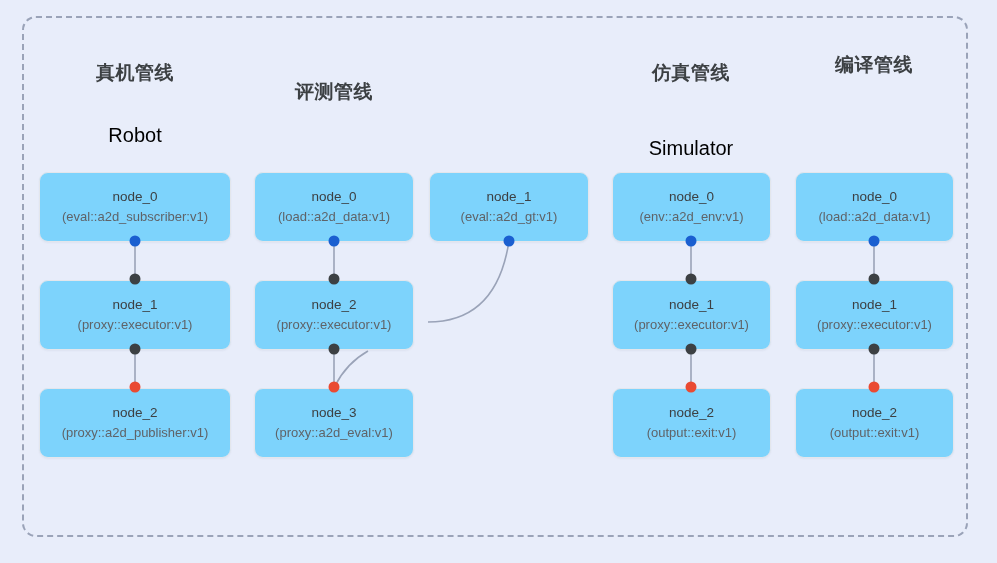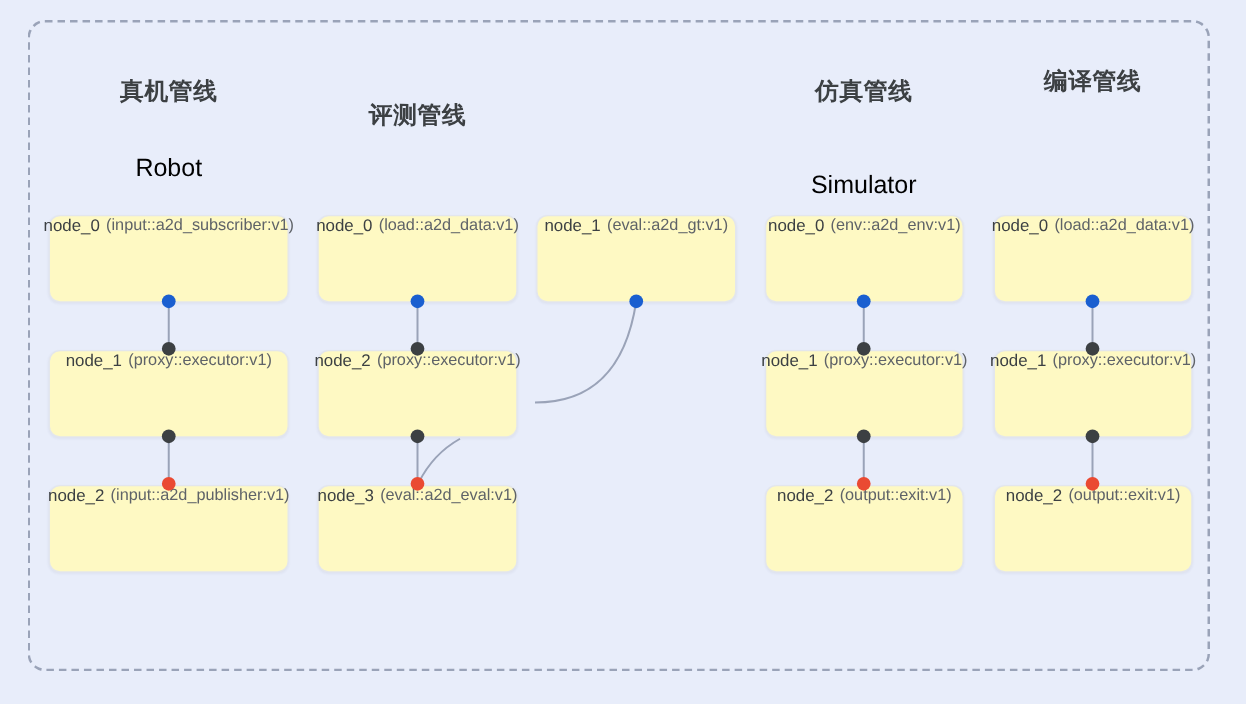--- a/index.html
+++ b/index.html
@@ -39,26 +39,27 @@
     position: absolute;
     text-align: center;
     font-size: 20px;
     font-weight: normal;
     color: #000000;
     white-space: nowrap;
   }
   .node {
     position: absolute;
     box-sizing: border-box;
-    background: #fef9c3;
+    background: #7dd3fc;
     border: 1px solid #e3e6ec;
     border-radius: 9px;
     box-shadow: 0 1px 2px rgba(30, 40, 70, 0.05);
     display: flex;
-    flex-direction: row;
+    flex-direction: column;
+    align-items: center;
     justify-content: center;
     gap: 5px;
   }
   .node-title {
     font-size: 13.5px;
     color: #3c4043;
     line-height: 1.15;
   }
   .node-sub {
     font-size: 13px;
@@ -116,34 +117,34 @@
   <div class="col-title" style="left:55px;  top:60px; width:160px;">真机管线</div>
   <div class="col-title" style="left:254px; top:48px; width:160px;margin-top:31px;">评测管线</div>
   <div class="col-title" style="left:611px; top:60px; width:160px;">仿真管线</div>
   <div class="col-title" style="left:794px; top:52px; width:160px;">编译管线</div>
 
   <div class="col-subtitle" style="left:55px;  top:124px; width:160px;">Robot</div>
   <div class="col-subtitle" style="left:611px; top:124px; width:160px;margin-top:13px;">Simulator</div>
 
   <div class="node" style="left:39px; top:172px; width:192px; height:70px;">
     <div class="node-title">node_0</div>
-    <div class="node-sub">(input::a2d_subscriber:v1)</div>
+    <div class="node-sub">(eval::a2d_subscriber:v1)</div>
   </div>
   <div class="port port-blue" style="left:135px; top:241px;"></div>
 
   <div class="node" style="left:39px; top:280px; width:192px; height:70px;">
     <div class="node-title">node_1</div>
     <div class="node-sub">(proxy::executor:v1)</div>
   </div>
   <div class="port port-black" style="left:135px; top:279px;"></div>
   <div class="port port-black" style="left:135px; top:349px;"></div>
 
   <div class="node" style="left:39px; top:388px; width:192px; height:70px;">
     <div class="node-title">node_2</div>
-    <div class="node-sub">(input::a2d_publisher:v1)</div>
+    <div class="node-sub">(proxy::a2d_publisher:v1)</div>
   </div>
   <div class="port port-red" style="left:135px; top:387px;"></div>
 
   <div class="node" style="left:254px; top:172px; width:160px; height:70px;">
     <div class="node-title">node_0</div>
     <div class="node-sub">(load::a2d_data:v1)</div>
   </div>
   <div class="port port-blue" style="left:334px; top:241px;"></div>
 
   <div class="node" style="left:429px; top:172px; width:160px; height:70px;">
@@ -154,21 +155,21 @@
 
   <div class="node" style="left:254px; top:280px; width:160px; height:70px;">
     <div class="node-title">node_2</div>
     <div class="node-sub">(proxy::executor:v1)</div>
   </div>
   <div class="port port-black" style="left:334px; top:279px;"></div>
   <div class="port port-black" style="left:334px; top:349px;"></div>
 
   <div class="node" style="left:254px; top:388px; width:160px; height:70px;">
     <div class="node-title">node_3</div>
-    <div class="node-sub">(eval::a2d_eval:v1)</div>
+    <div class="node-sub">(proxy::a2d_eval:v1)</div>
   </div>
   <div class="port port-red" style="left:334px; top:387px;"></div>
 
   <div class="node" style="left:612px; top:172px; width:159px; height:70px;">
     <div class="node-title">node_0</div>
     <div class="node-sub">(env::a2d_env:v1)</div>
   </div>
   <div class="port port-blue" style="left:691px; top:241px;"></div>
 
   <div class="node" style="left:612px; top:280px; width:159px; height:70px;">

